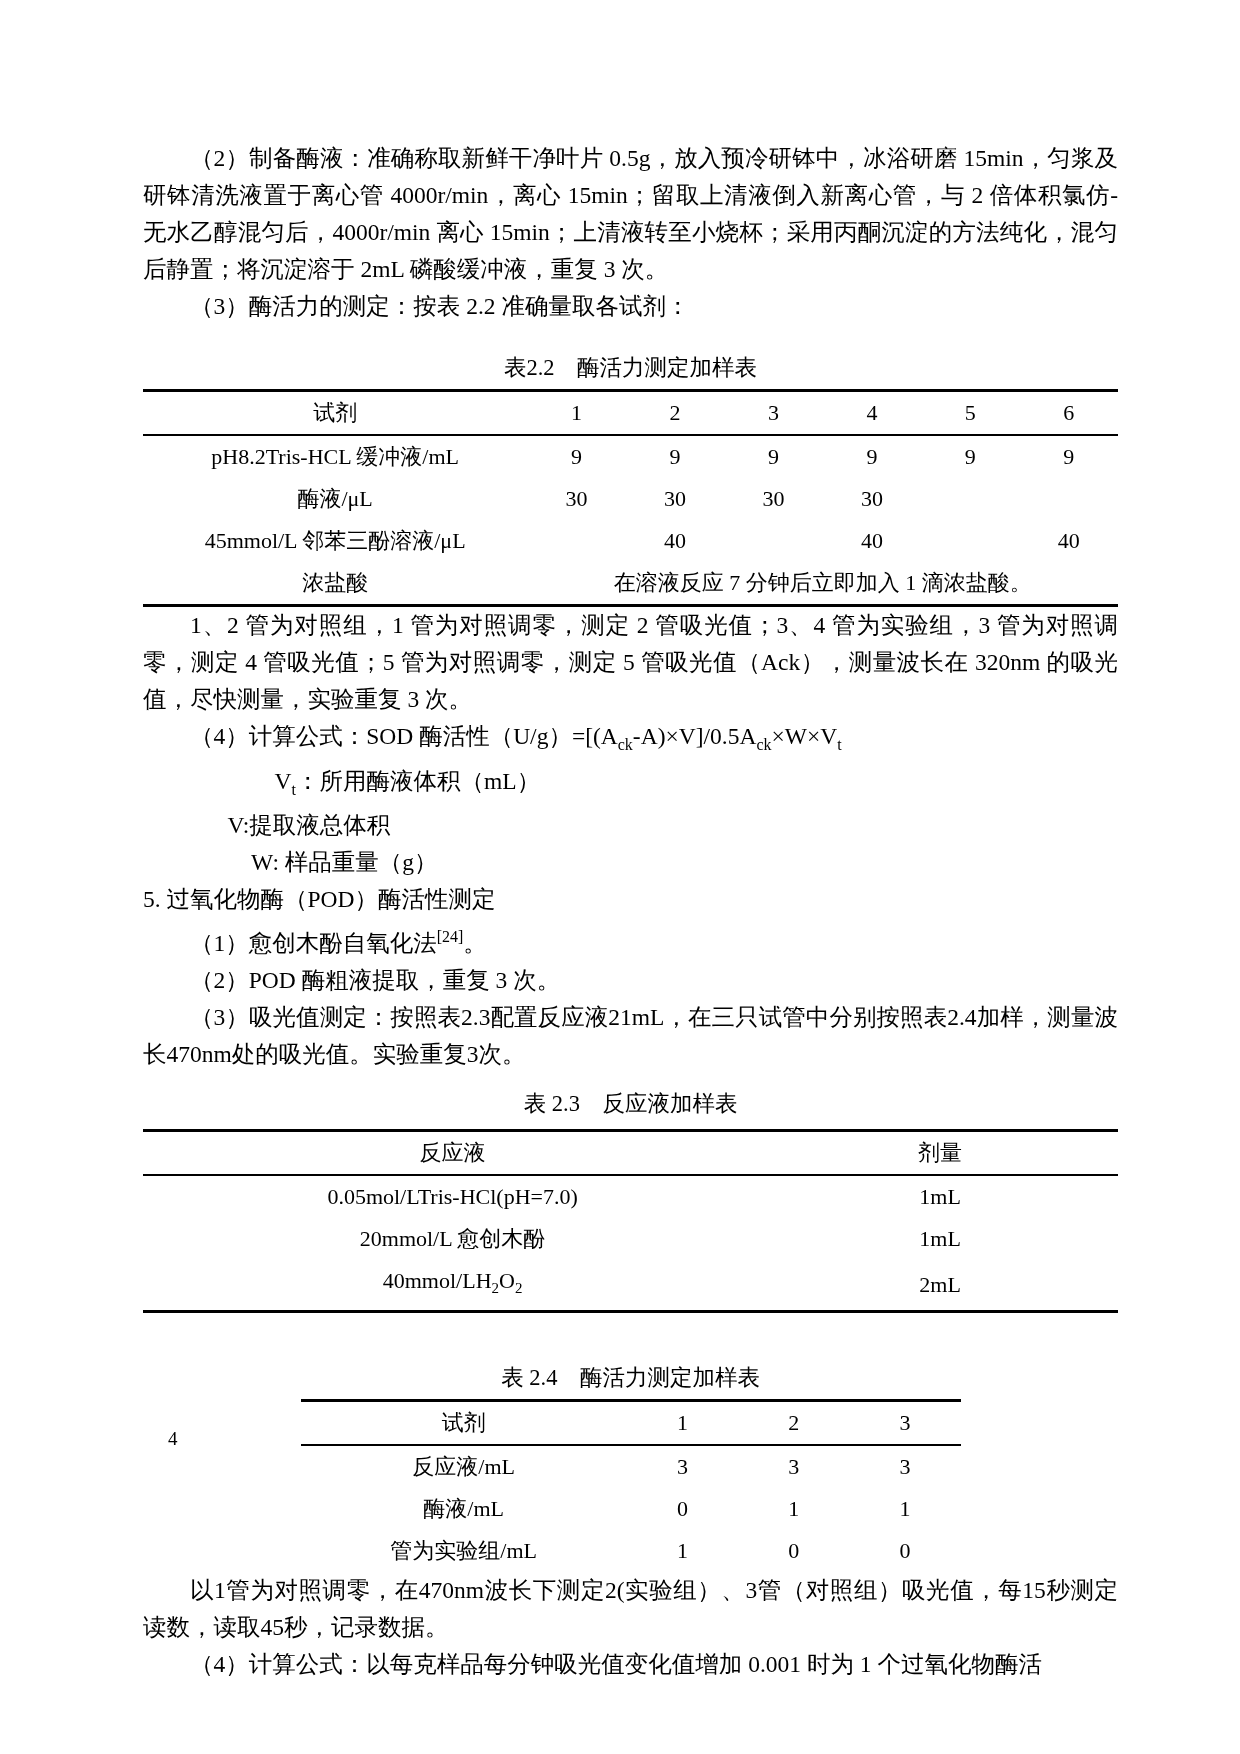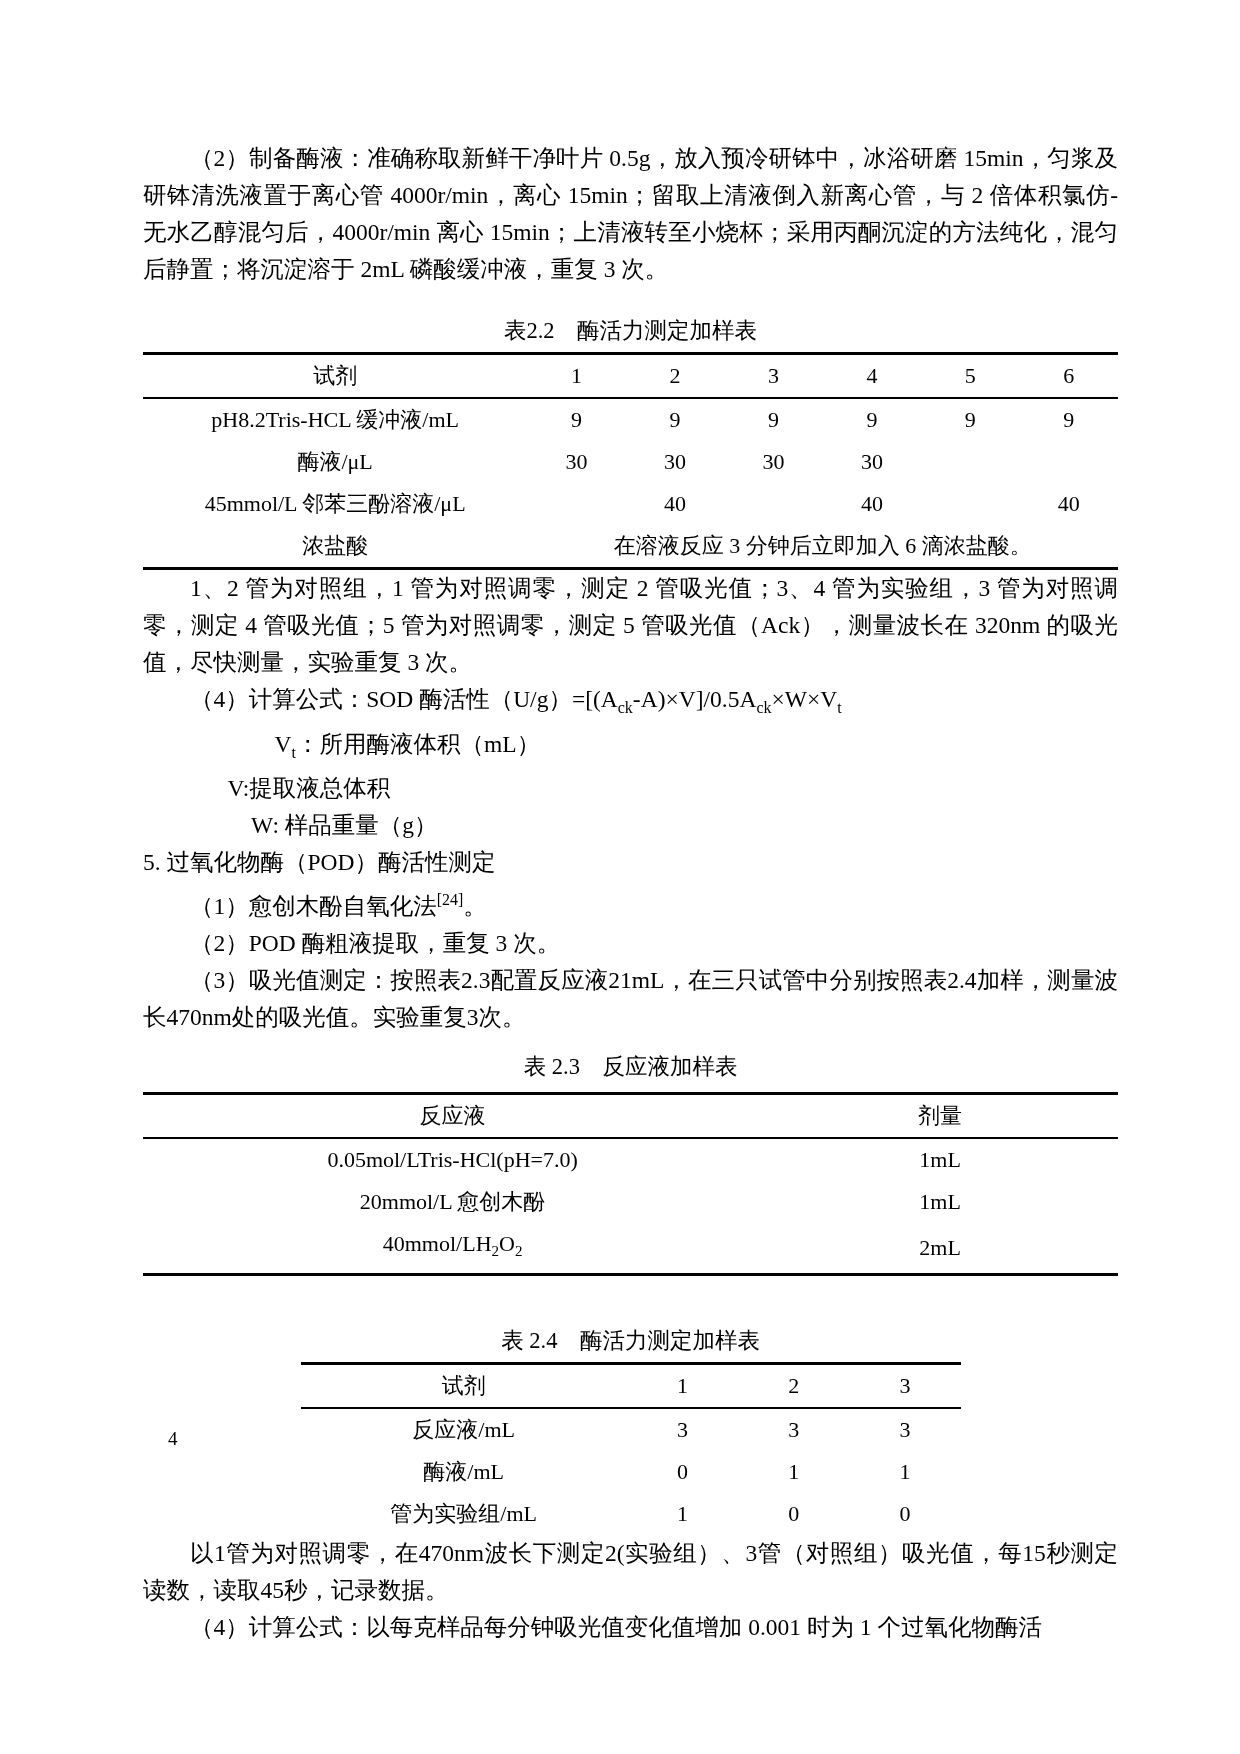--- a/index.html
+++ b/index.html
@@ -96,20 +96,21 @@
   .gap-md { height:26px; }
 </style>
 </head>
 <body>
 
 <div class="page">
   <div class="content">
 
     <p class="indent para">（2）制备酶液：准确称取新鲜干净叶片 0.5g，放入预冷研钵中，冰浴研磨 15min，匀浆及研钵清洗液置于离心管 4000r/min，离心 15min；留取上清液倒入新离心管，与 2 倍体积氯仿-无水乙醇混匀后，4000r/min 离心 15min；上清液转至小烧杯；采用丙酮沉淀的方法纯化，混匀后静置；将沉淀溶于 2mL 磷酸缓冲液，重复 3 次。</p>
 
+    <p class="indent para">（3）酶活力的测定：按表 2.2 准确量取各试剂：</p>
 
     <div class="gap-sm"></div>
     <div class="tbl-caption">表2.2　酶活力测定加样表</div>
     <table class="doc-table t22">
       <thead>
         <tr class="rule-top">
           <th class="c-name">试剂</th>
           <th class="c-num">1</th>
           <th class="c-num">2</th>
           <th class="c-num">3</th>
@@ -141,21 +142,21 @@
           <td>45mmol/L 邻苯三酚溶液/μL</td>
           <td></td>
           <td>40</td>
           <td></td>
           <td>40</td>
           <td></td>
           <td>40</td>
         </tr>
         <tr class="rule-bottom">
           <td>浓盐酸</td>
-          <td colspan="6" class="spanall">在溶液反应 3 分钟后立即加入 6 滴浓盐酸。</td>
+          <td colspan="6" class="spanall">在溶液反应 7 分钟后立即加入 1 滴浓盐酸。</td>
         </tr>
       </tbody>
     </table>
 
     <p class="indent para">1、2 管为对照组，1 管为对照调零，测定 2 管吸光值；3、4 管为实验组，3 管为对照调零，测定 4 管吸光值；5 管为对照调零，测定 5 管吸光值（Ack），测量波长在 320nm 的吸光值，尽快测量，实验重复 3 次。</p>
 
     <div class="formula f-ind-1"><span>（4）计算公式：SOD 酶活性（U/g）=[(A</span><sub>ck</sub><span>-A)×V]/0.5A</span><sub>ck</sub><span>×W×V</span><sub>t</sub></div>
     <div class="formula f-ind-3"><span>V</span><sub>t</sub><span>：所用酶液体积（mL）</span></div>
     <div class="formula f-ind-2">V:提取液总体积</div>
     <div class="formula f-ind-4">W: 样品重量（g）</div>

